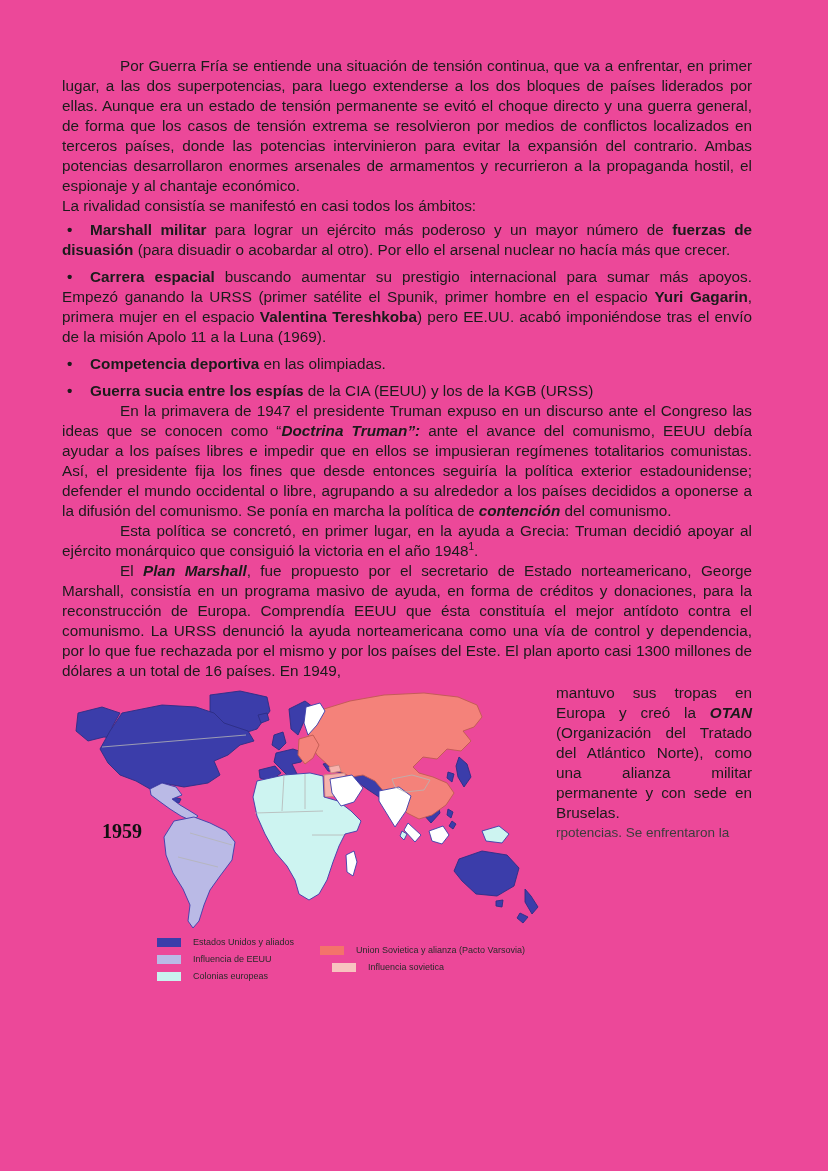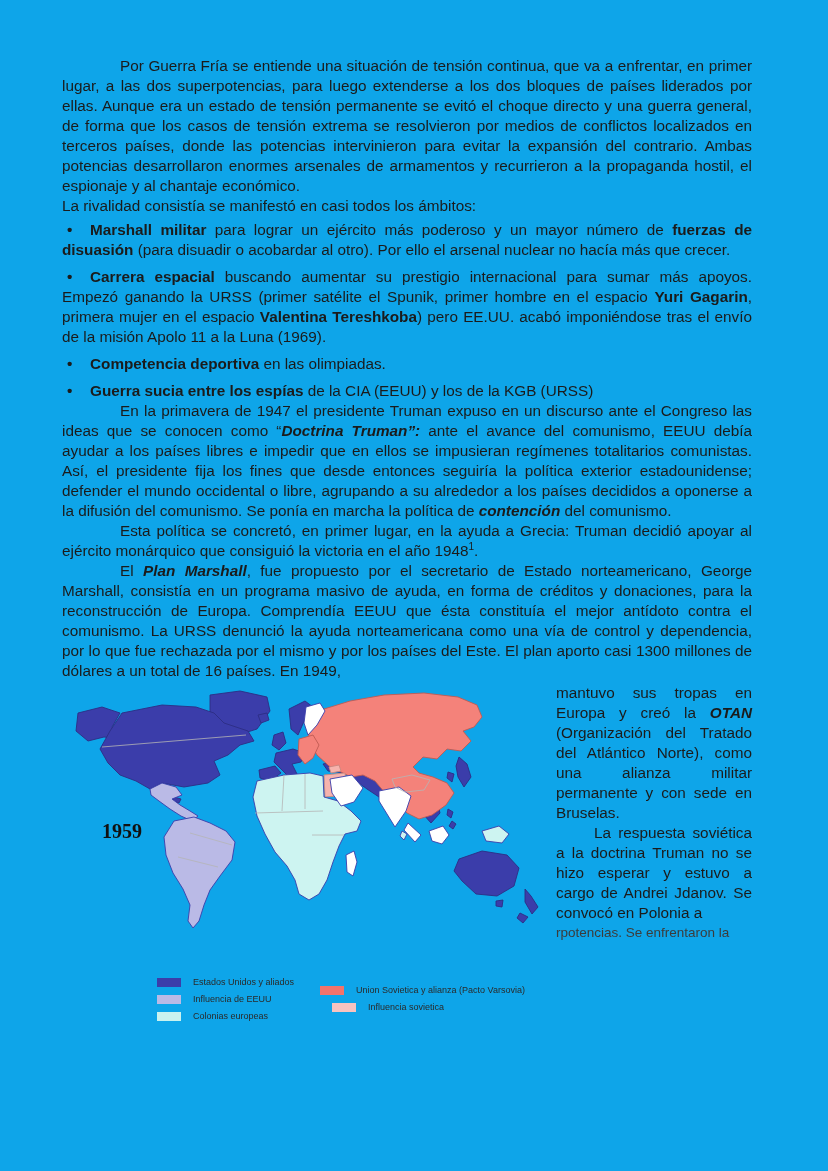--- a/index.html
+++ b/index.html
@@ -1,20 +1,20 @@
 <!DOCTYPE html>
 <html><head>
 <meta charset="utf-8">
 <style>
   html,body{margin:0;padding:0;background:#e8e8e8;}
   .page{
     position:relative;
     width:828px;height:1171px;
     margin:0 auto;
-    background:#0ea5e9;
+    background:#ec4899;
     font-family:"Liberation Sans","DejaVu Sans",sans-serif;
     font-size:15.3px;line-height:20px;color:#1b1b1b;
     overflow:hidden;
   }
   .content{position:absolute;left:62px;top:56px;width:690px;}
   p{margin:0;text-align:justify;}
   .indent{text-indent:58px;}
   .bi{font-weight:bold;font-style:italic;}
   .bullet{margin-top:7px;text-align:justify;}
   .bullet.first{margin-top:4px;}
@@ -22,21 +22,21 @@
   .heading{margin:24px 0 14px 2px;font-weight:bold;}
   .heading .hl{display:block;text-decoration:underline;text-underline-offset:3px;}
   .heading .hl1{text-indent:68px;}
   sup{font-size:10px;line-height:0;}
   
   .maprow{display:flex;margin-top:2px;}
   .mapcell{position:relative;width:490px;height:335px;flex:none;}
   .mapcell svg{position:absolute;left:0;top:2px;}
   .year{position:absolute;left:40px;top:138px;font-family:"Liberation Serif","DejaVu Serif",serif;font-weight:bold;font-size:20px;color:#111;}
   .legend{position:absolute;left:0;top:254px;width:490px;height:60px;font-size:9px;line-height:11px;color:#2a2a2a;}
-  .lrow{position:absolute;display:flex;align-items:center;margin-top:40px;}
+  .lrow{position:absolute;display:flex;align-items:center;}
   .sw{width:24px;height:9px;margin-right:12px;flex:none;}
   .sw-us{background:#3b3daa;}
   .sw-infeeuu{background:#babae6;}
   .sw-col{background:#c9f2ef;}
   .sw-sov{background:#f4736b;}
   .sw-infsov{background:#f8c3c0;}
   .rcol{flex:1;padding-left:4px;}
   .rcol p{text-align:justify;}
   .rcol .indent2{text-indent:38px;}
   .footnote-frag{margin-top:1px;font-size:13.5px;line-height:18px;color:#3c3c3c;text-align:left;}
@@ -158,20 +158,19 @@
             </div>
           <div class="lrow" style="left:270px;top:25px;">
               <span class="sw sw-infsov"></span>
               <span>Influencia sovietica</span>
             </div>
         </div>
       </div>
 
       <div class="rcol">
         <p><span>mantuvo sus tropas en Europa y creó la </span><span class="bi">OTAN</span><span> (Organización del Tratado del Atlántico Norte), como una alianza militar permanente y con sede en Bruselas.</span></p>
-        <p class="indent2">La respuesta soviética a la doctrina Truman no se hizo esperar y estuvo a cargo de Andrei Jdanov. Se convocó en Polonia a</p>
         <p class="footnote-frag">rpotencias. Se enfrentaron la</p>
       </div>
 
     </div>
 
   </div>
 </div>
 
 </body></html>

